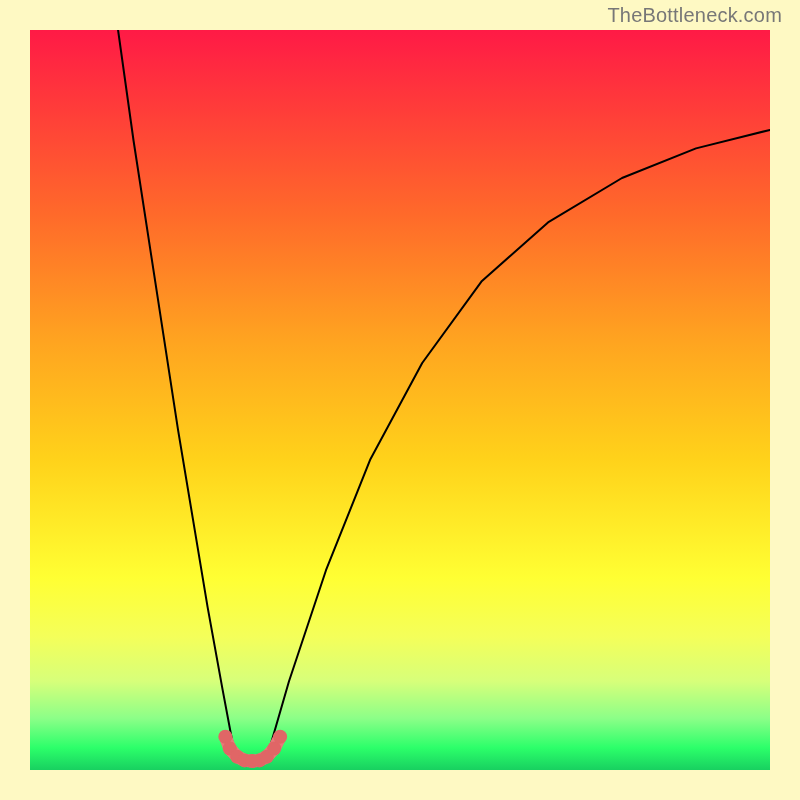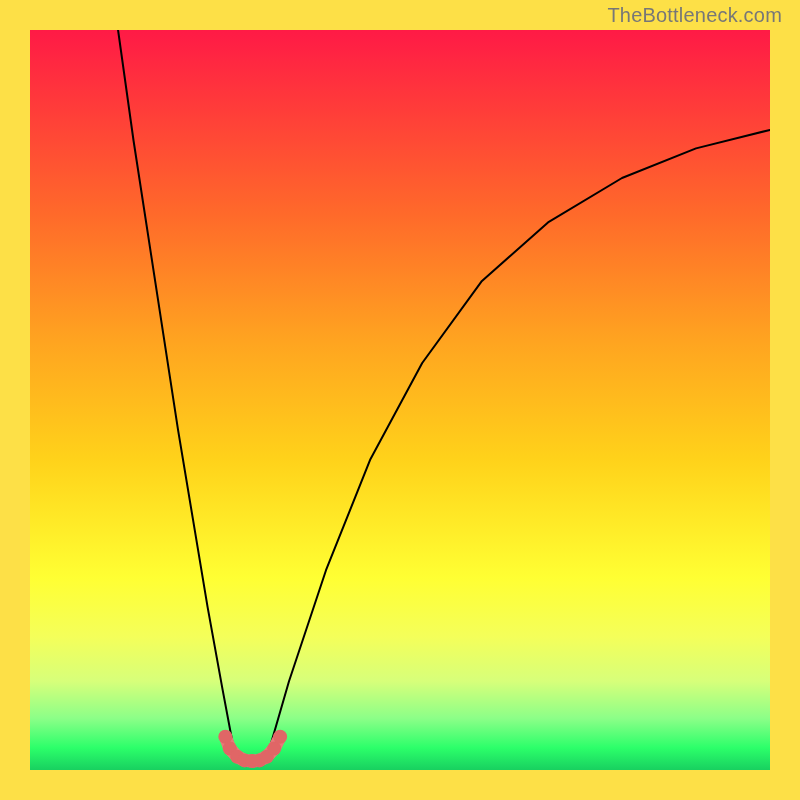--- a/index.html
+++ b/index.html
@@ -7,21 +7,21 @@
   padding: 0;
   width: 800px;
   height: 800px;
   background: #000;
   font-family: Arial, Helvetica, sans-serif;
 }
 .stage {
   position: relative;
   width: 800px;
   height: 800px;
-  background: #fde047;
+  background: #fef9c3;
 }
 .watermark {
   position: absolute;
   top: 4px;
   right: 18px;
   color: #777;
   font-size: 20px;
   font-weight: 500;
   letter-spacing: 0.2px;
 }

